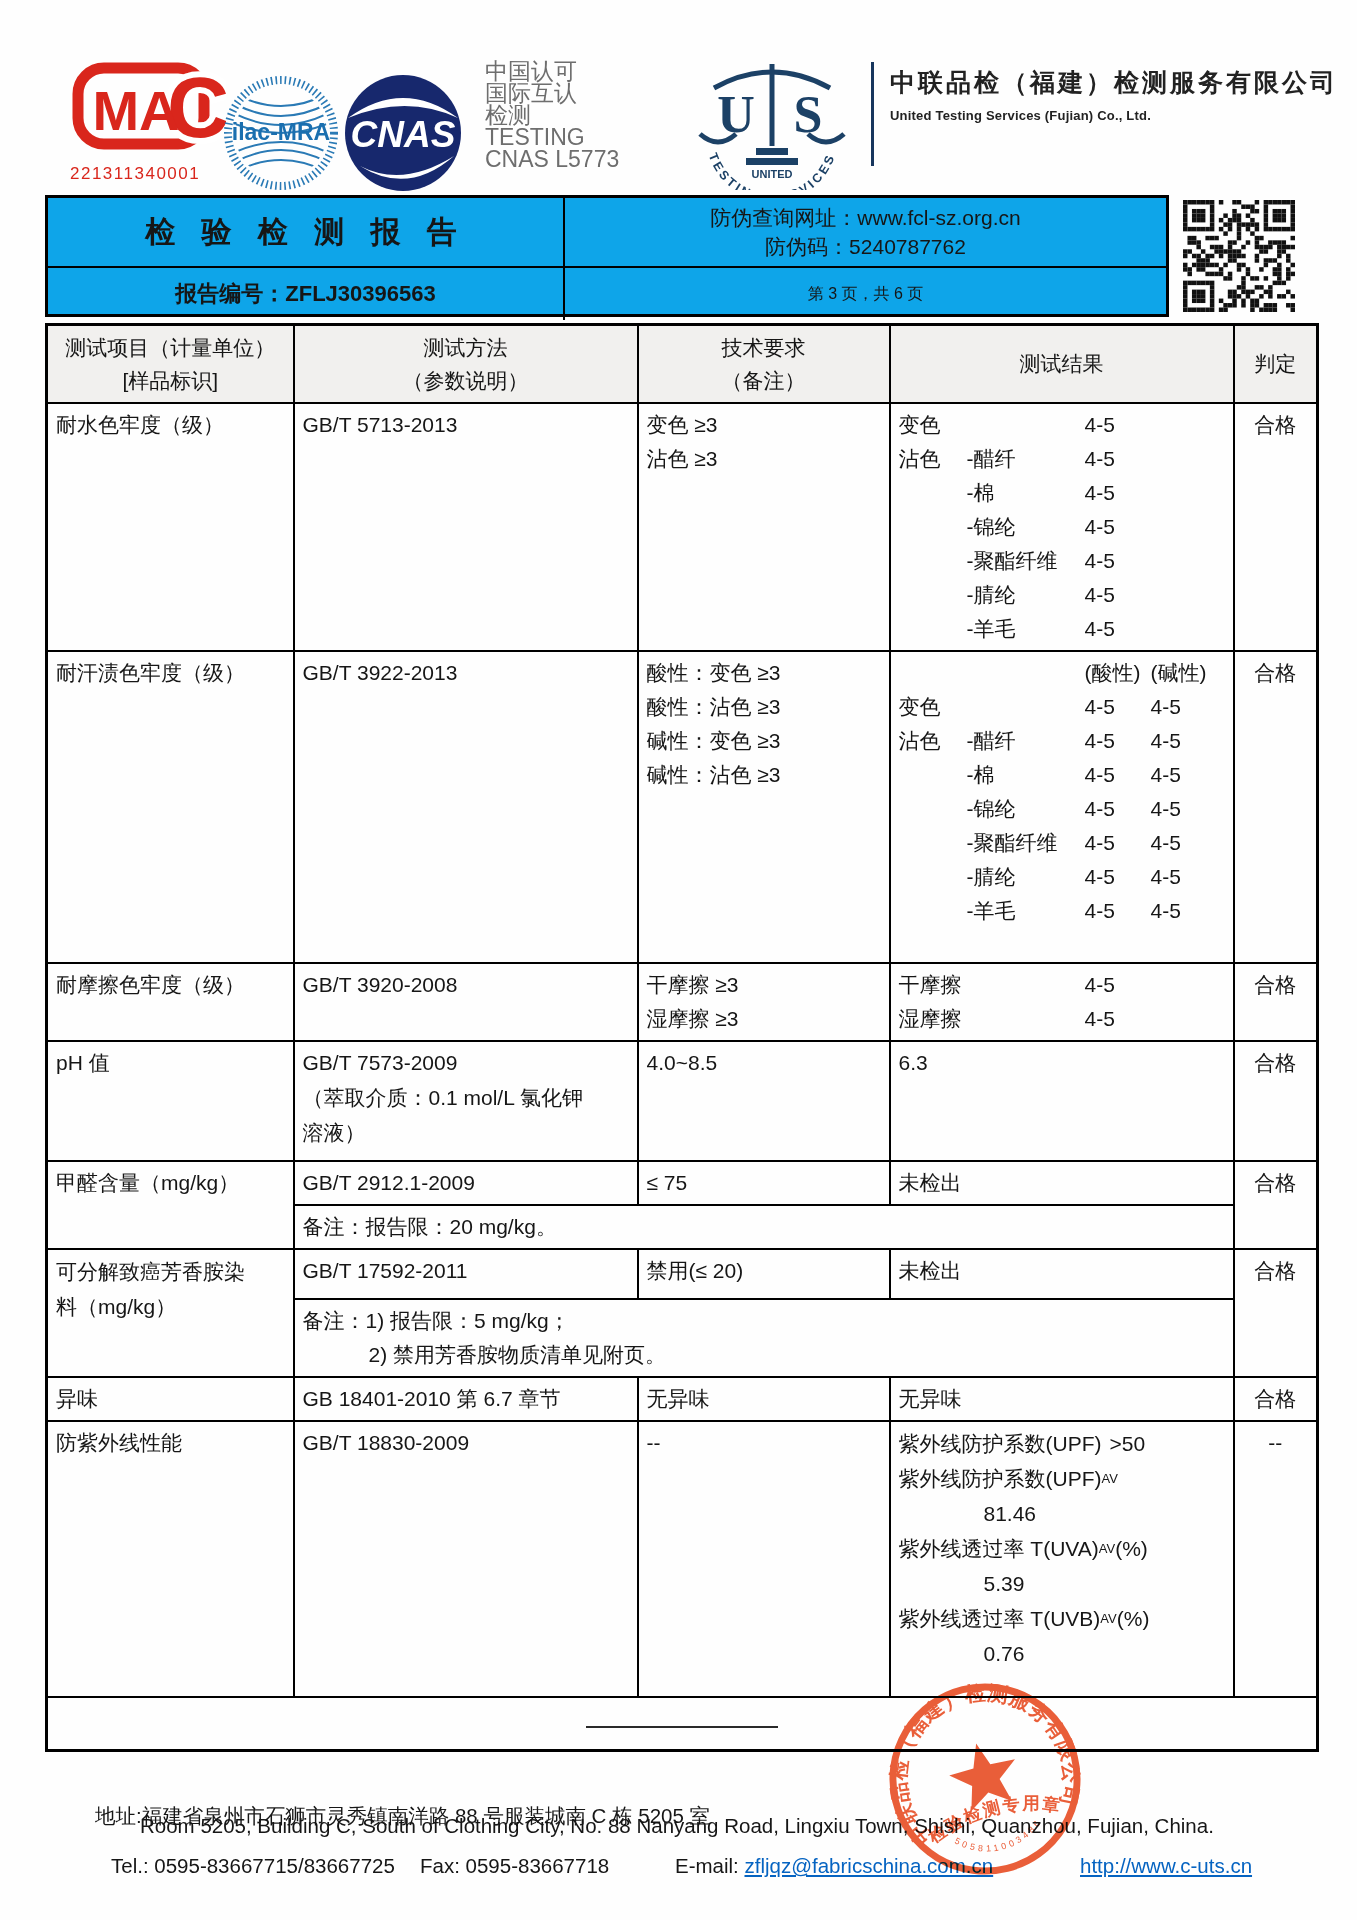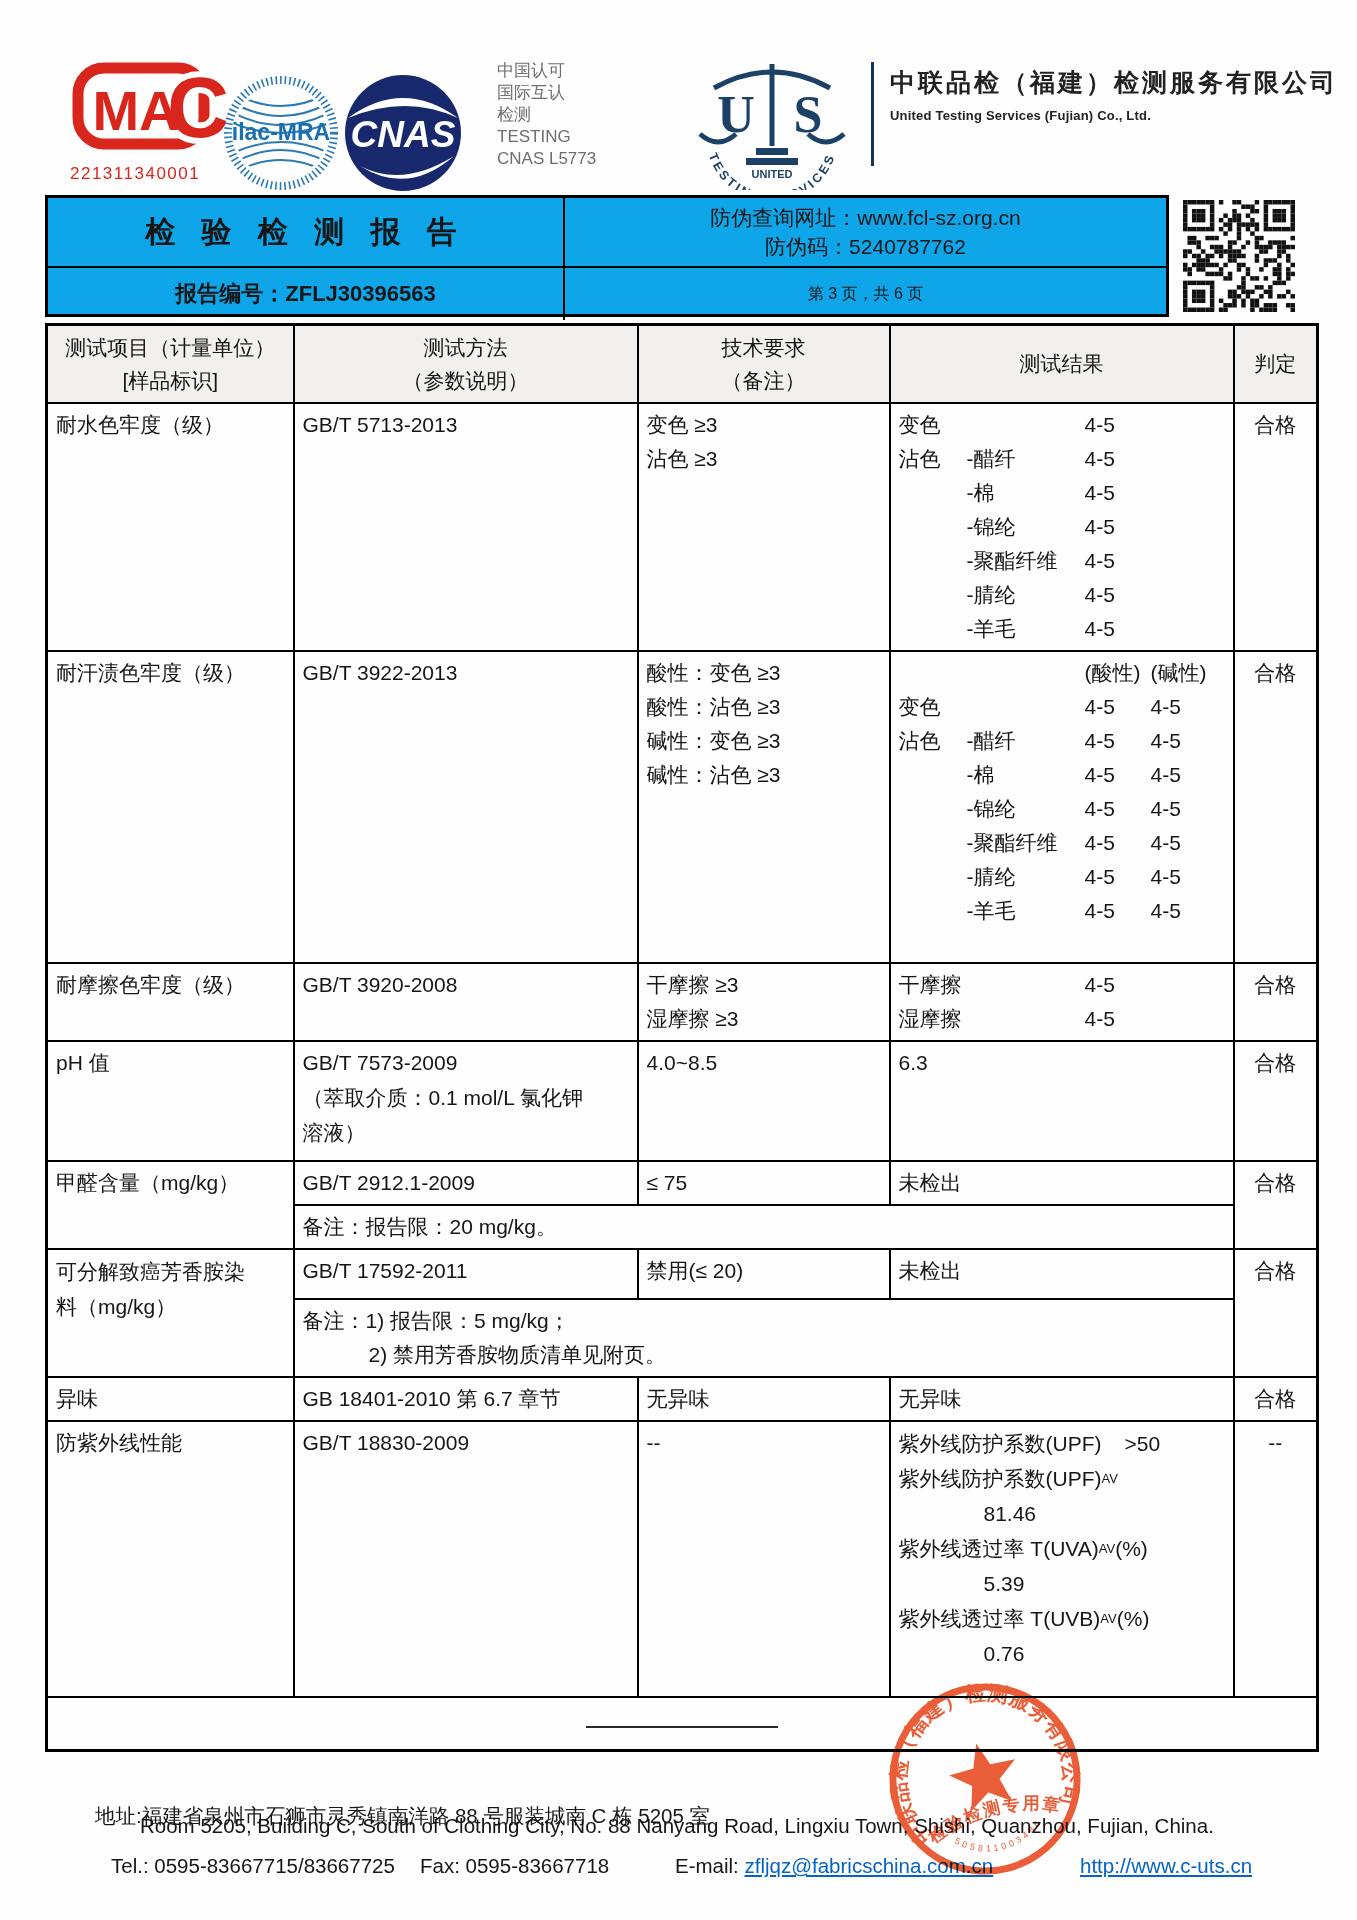--- a/index.html
+++ b/index.html
@@ -5,21 +5,21 @@
   html,body{margin:0;padding:0;background:#ffffff;}
   .page{position:relative;width:1357px;height:1920px;background:#fefefe;overflow:hidden;
         font-family:"Liberation Sans","DejaVu Sans",sans-serif;color:#161616;}
 
   
   .brand{position:absolute;top:0;left:0;width:100%;height:195px;}
   .cma{position:absolute;left:70px;top:58px;width:156px;}
   .cma-num{color:#d9261c;font-size:17px;letter-spacing:1.5px;margin-top:2px;text-align:left;}
   .ilac{position:absolute;left:222px;top:74px;}
   .cnas{position:absolute;left:342px;top:72px;}
-  .cert-text{position:absolute;left:497px;top:60px;font-size:17px;line-height:22px;color:#6e6e6e;}
+  .cert-text{position:absolute;left:485px;top:60px;font-size:23px;line-height:22px;color:#6e6e6e;}
   .uts{position:absolute;left:684px;top:50px;}
   .brand-divider{position:absolute;left:871px;top:62px;width:3px;height:104px;background:#17365d;}
   .company{position:absolute;left:890px;top:66px;}
   .company-cn{font-size:25px;font-weight:bold;letter-spacing:3px;color:#222;}
   .company-en{font-size:13px;font-weight:bold;color:#222;margin-top:9px;letter-spacing:.2px;}
 
   
   .title-block{position:absolute;left:45px;top:195px;width:1124px;height:122px;
      display:grid;grid-template-columns:517px 1fr;grid-template-rows:70px 52px;
      border:3px solid #000;background:#0ea5e9;box-sizing:border-box;}
@@ -42,21 +42,21 @@
      font-weight:normal;text-align:left;box-sizing:border-box;word-break:break-all;}
   table.main th{background:#f1f0ee;text-align:center;vertical-align:middle;line-height:33px;}
   .col-verdict{text-align:center !important;}
   .cell-line{line-height:34px;}
   .rline{display:flex;line-height:34px;}
   .rl{width:68px;flex:none;}
   .rs{width:118px;flex:none;}
   .rv{width:66px;flex:none;}
   .qline{line-height:34px;}
   .uvline{display:flex;line-height:35px;}
-  .uvline .uv-val{margin-left:23px;}
+  .uvline .uv-val{margin-left:8px;}
   .uvline.indent{padding-left:85px;}
   sub{font-size:13px;}
   .note-cell{line-height:34px;}
   .note-indent{padding-left:66px;line-height:34px;}
   .amine-item{max-width:200px;line-height:35px;}
   .ph-note{max-width:300px;line-height:35px;}
   .end-row-cell{position:relative;}
   .end-line{position:absolute;left:50%;top:28px;transform:translateX(-50%);width:192px;border-top:2.5px solid #2a2a2a;}
 
   

